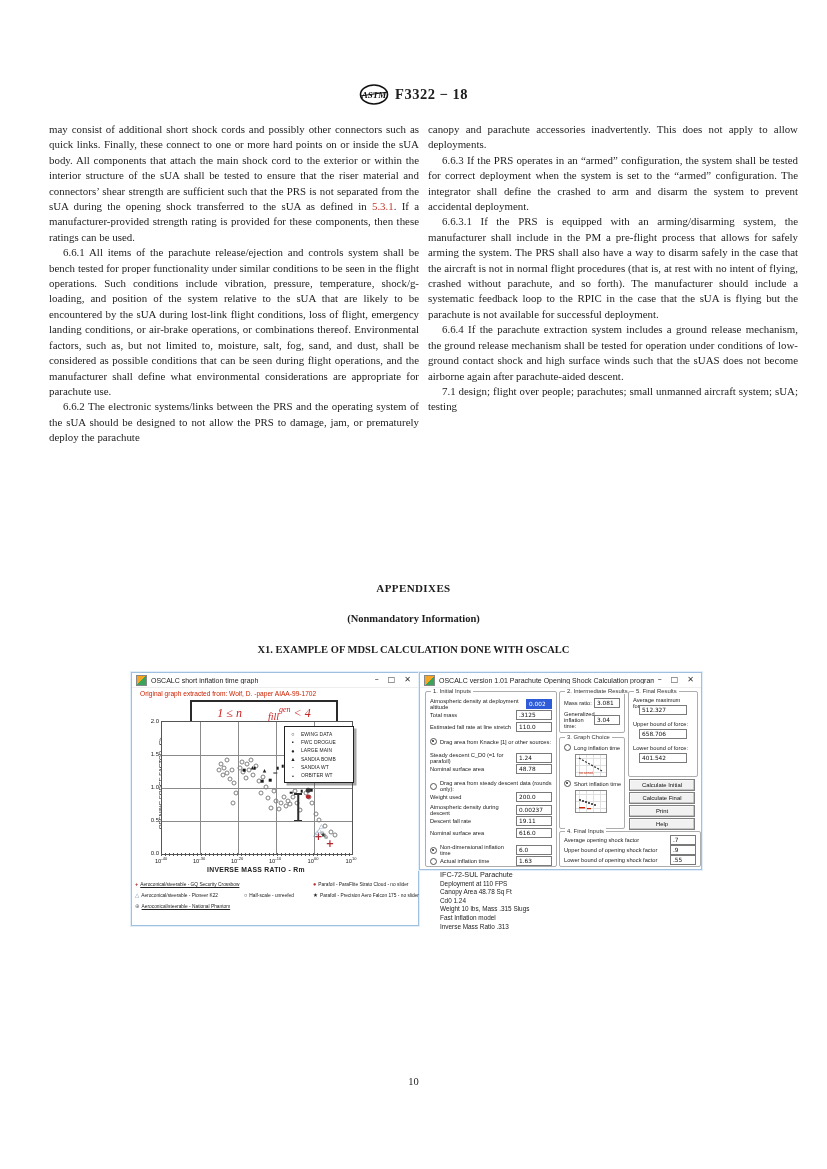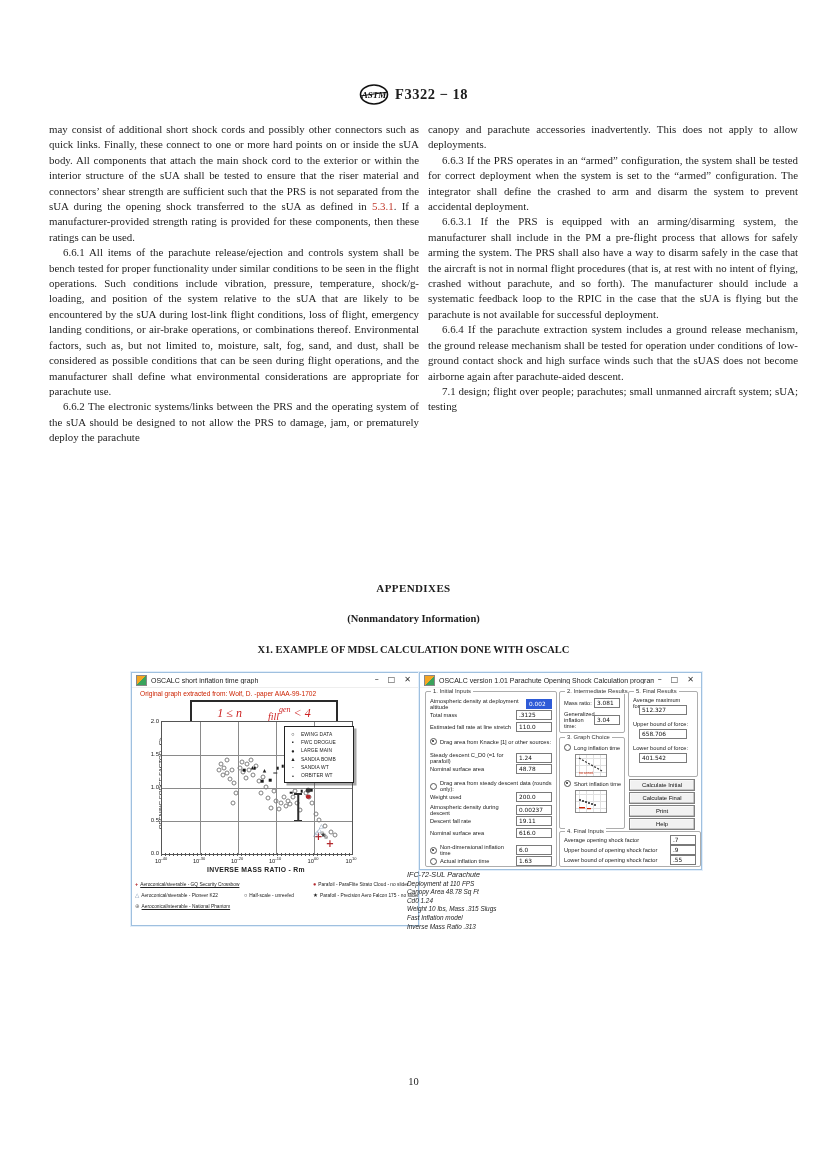--- a/index.html
+++ b/index.html
@@ -103,22 +103,22 @@
   .radio{width:5px;height:5px;border:1px solid #555;border-radius:50%;background:#fff;flex:0 0 auto;position:relative;}
   .radio.on::after{content:"";position:absolute;left:1px;top:1px;width:2px;height:2px;border-radius:50%;background:#222;}
   .rrow{position:absolute;left:4px;display:flex;align-items:center;gap:3px;}
   .rlabel{font-size:5.7px;color:#222;}
   .btn{position:absolute;left:209px;width:64px;height:10px;background:#f1f1f1;border:1px solid #808080;
        box-shadow:inset -0.5px -0.5px 0 #999, inset 0.5px 0.5px 0 #fff;
        font-size:5.9px;text-align:center;line-height:10px;color:#111;}
   .thumb{position:absolute;width:30px;height:21px;background:#fff;border:1px solid #888;
      background-image:repeating-linear-gradient(0deg,#e0e0e0 0 0.5px,transparent 0.5px 3.5px),
                       repeating-linear-gradient(90deg,#e0e0e0 0 0.5px,transparent 0.5px 3.5px);}
-  .summary{position:absolute;left:407px;top:871px;font-family:"Liberation Sans",sans-serif;
-           font-size:6.4px;line-height:8.6px;color:#222;font-style:italic;}
+  .summary{position:absolute;left:440px;top:871px;font-family:"Liberation Sans",sans-serif;
+           font-size:6.4px;line-height:8.6px;color:#222;}
   .sumline{white-space:nowrap;}
   .sum0{font-size:7.2px;}
 
   
   .fig-cap{position:absolute;top:934px;left:0;width:100%;text-align:center;font-family:"Liberation Sans",sans-serif;
            font-size:9px;font-weight:bold;}
   .pageno{position:absolute;top:1076px;left:0;width:100%;text-align:center;font-size:10.5px;}
 </style>
 </head>
 <body>

